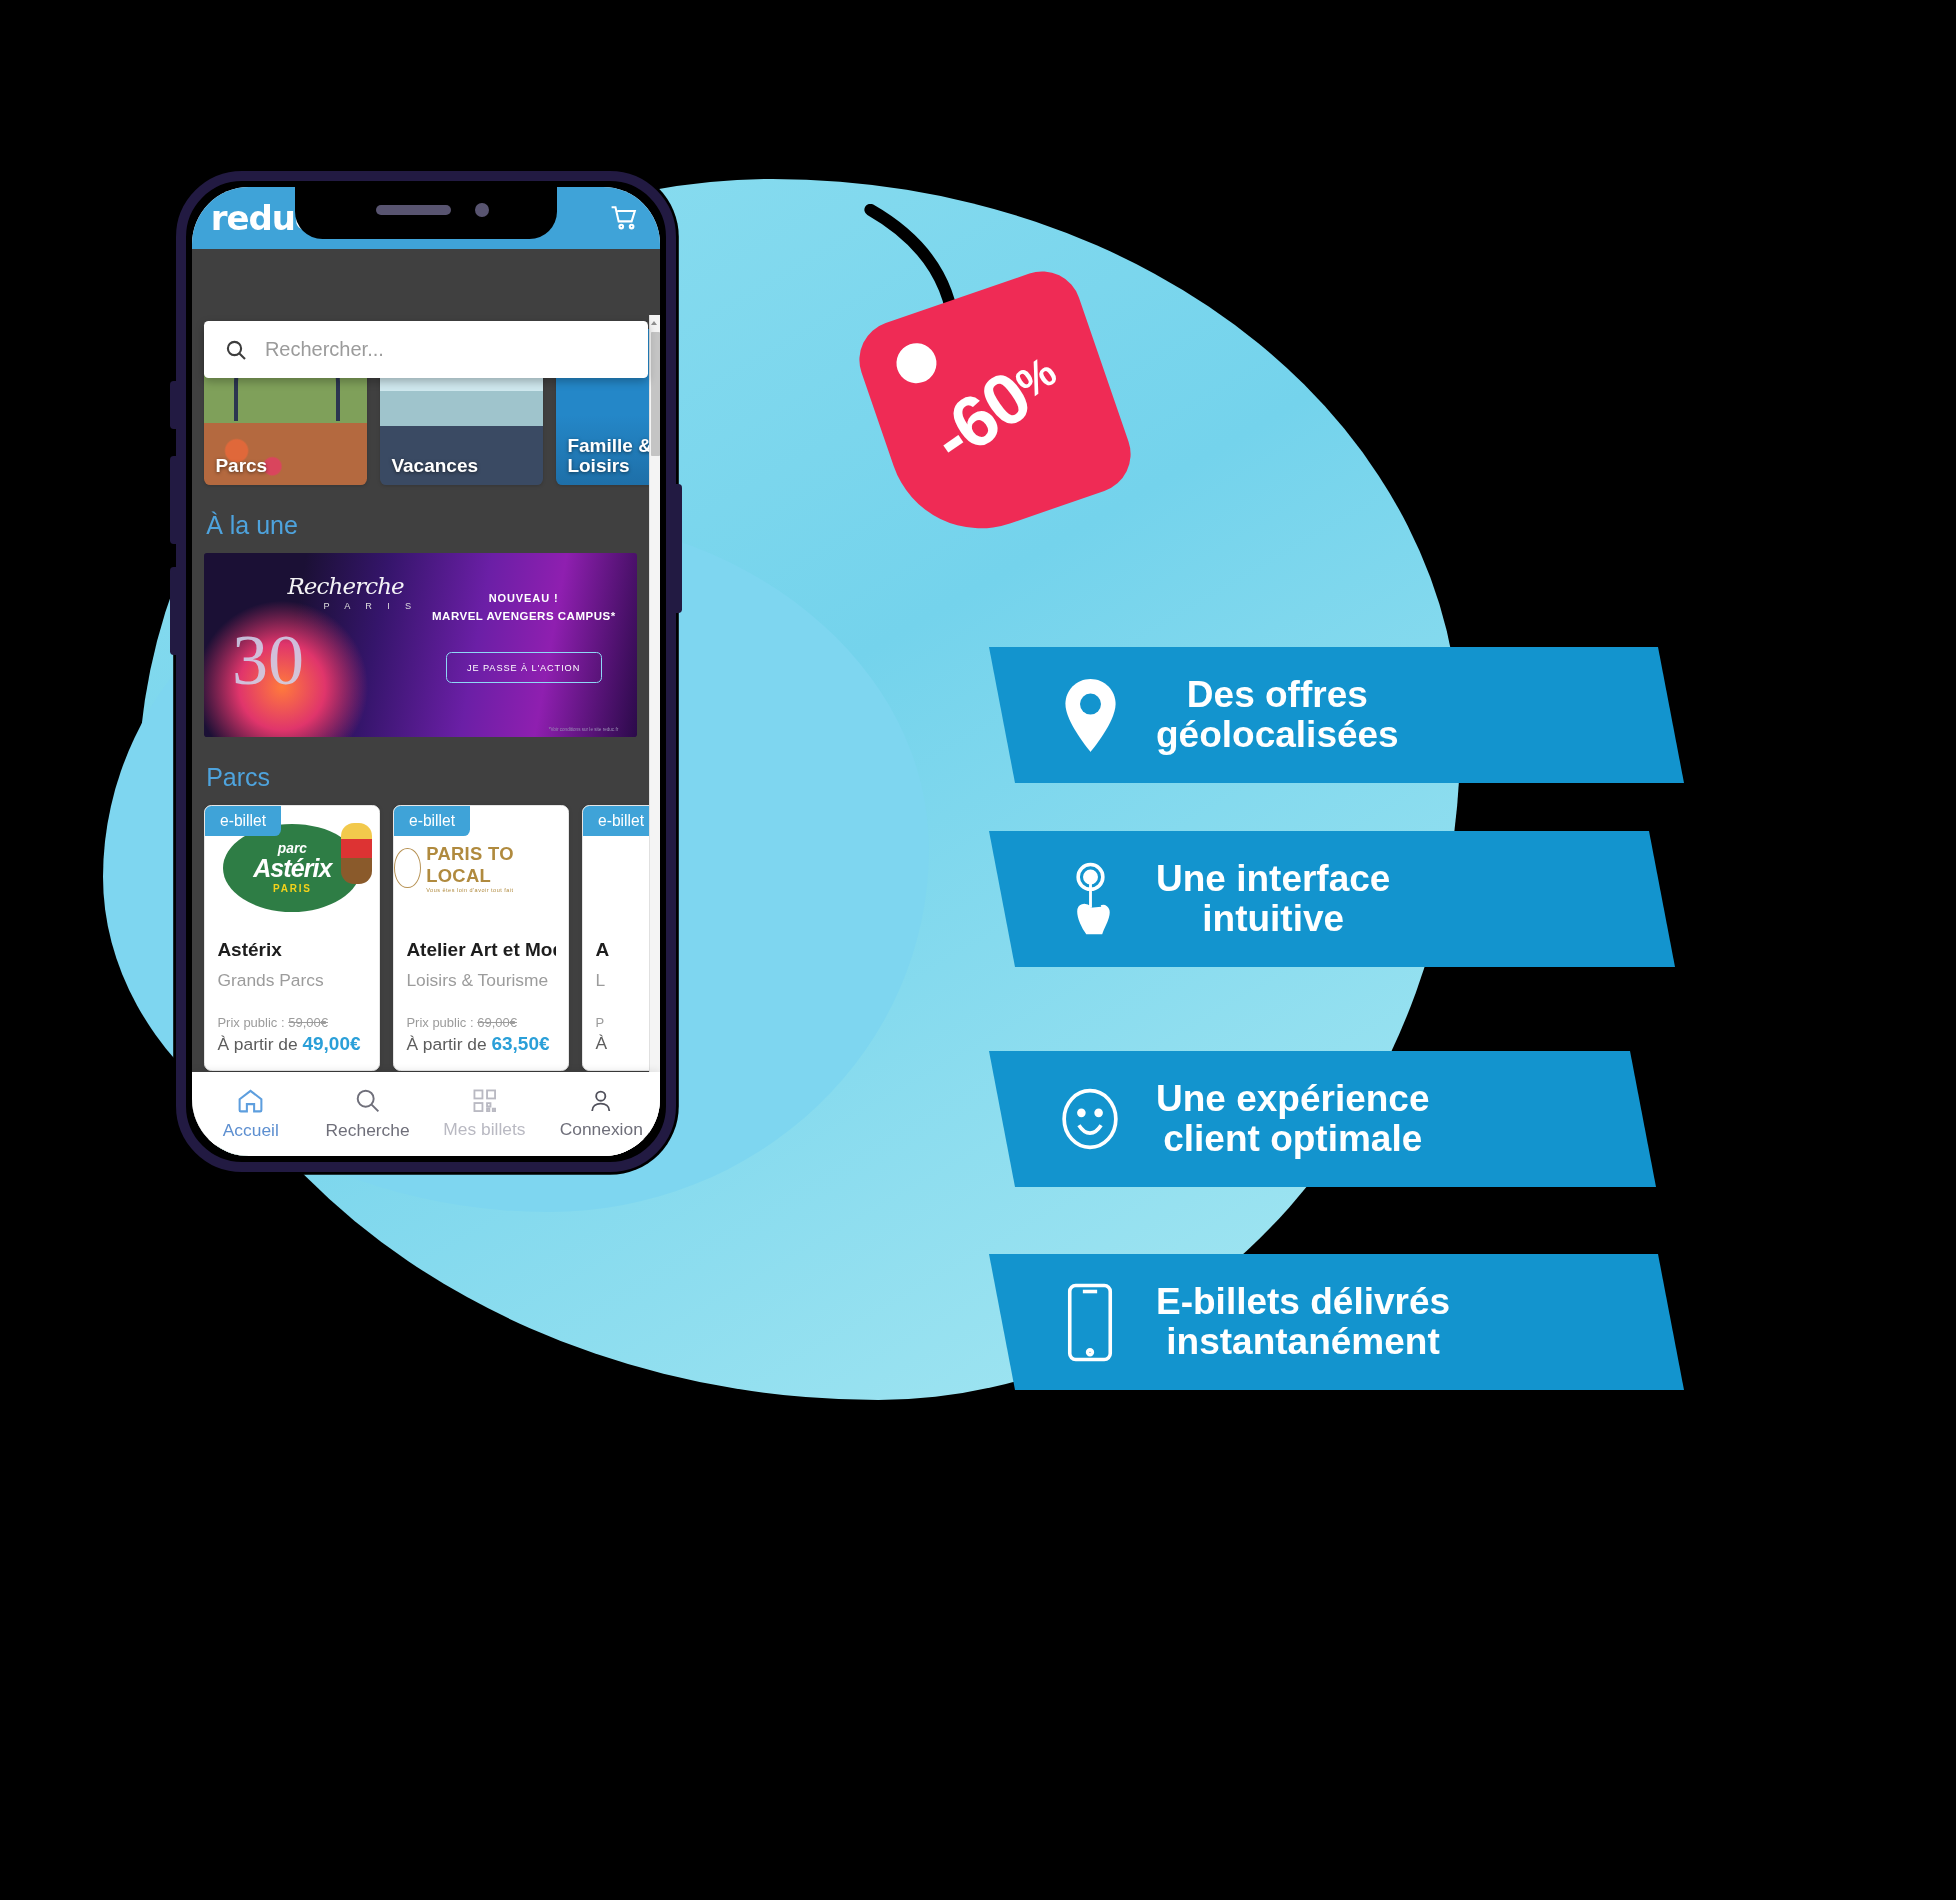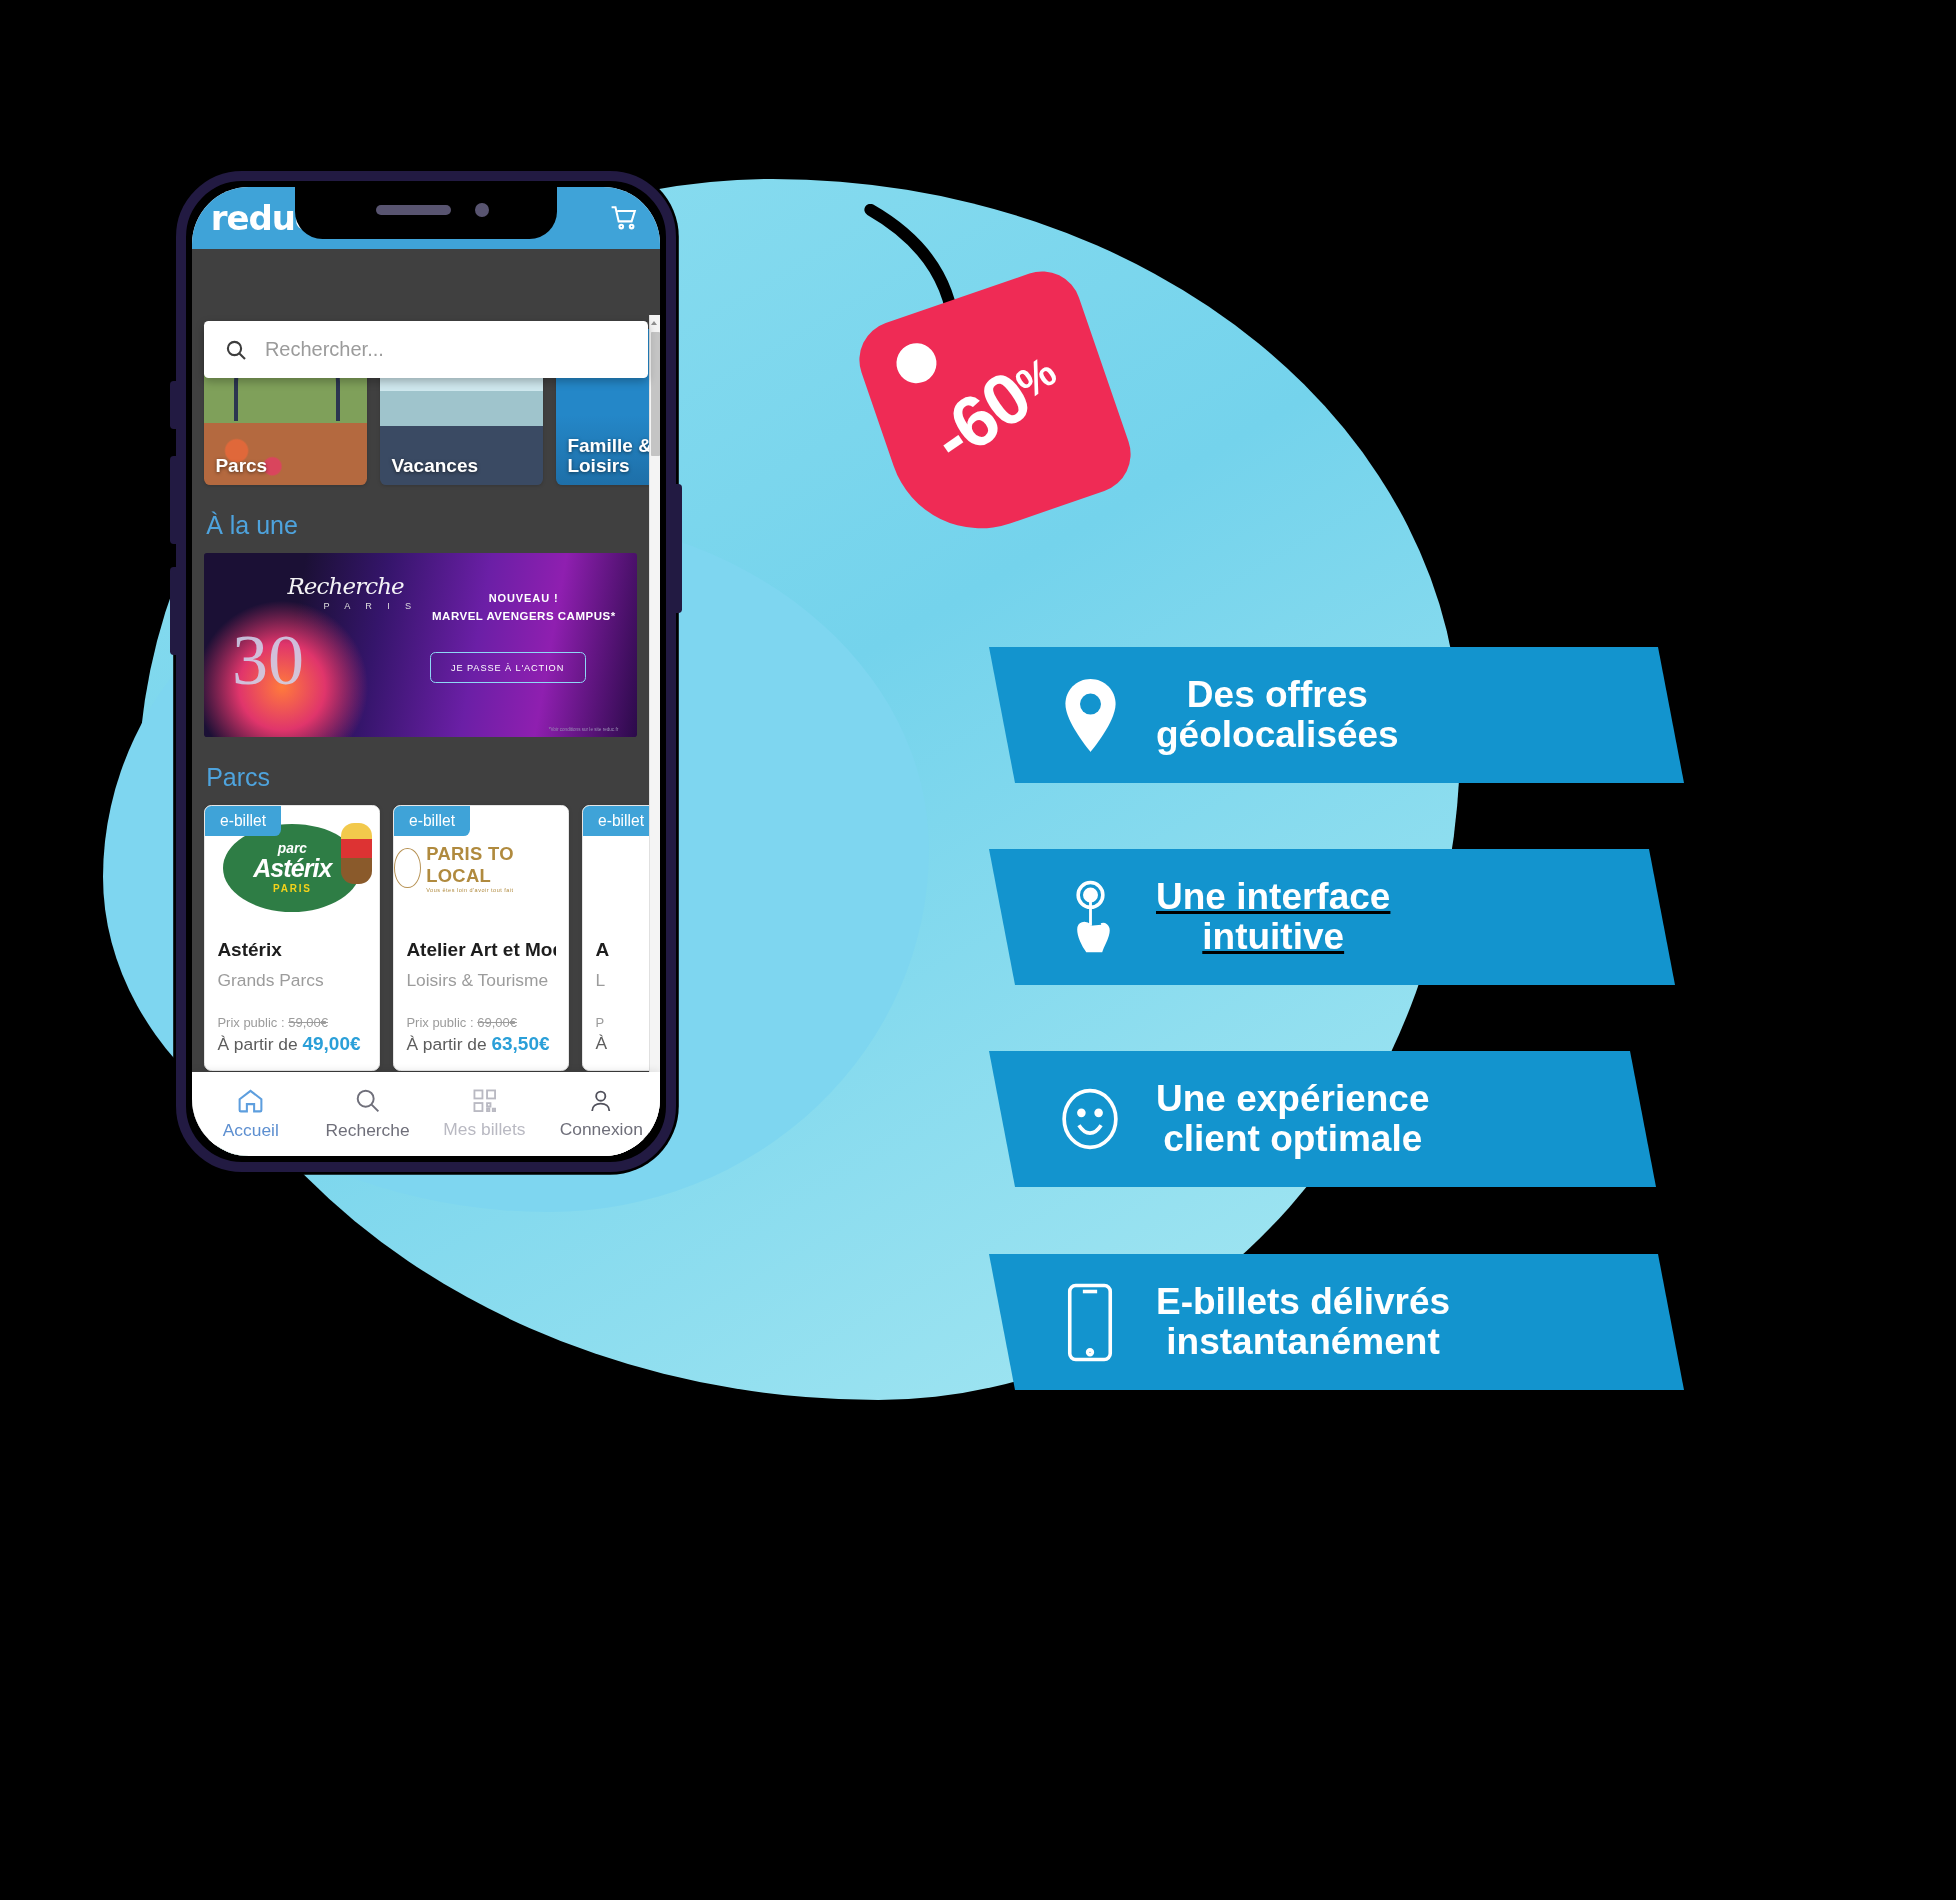--- a/index.html
+++ b/index.html
@@ -100,21 +100,21 @@
   #banner { margin: 0 12px; height: 184px; border-radius: 2.8px; overflow: hidden; position: relative;
     background: linear-gradient(100deg,#1b1035 0 22%, #35156b 40%, #6b1fa6 62%, #8f1fb0 78%, #2b0a4a 100%); }
   #banner .dlp { position:absolute; left: 83px; top: 20px; color:#fff; font-size: 23px; font-style: italic;
     font-family:"DejaVu Serif", serif; letter-spacing:-0.9px; opacity:.95;}
   #banner .dlpsub{position:absolute;left:119px;top:48px;color:#ddd;font-size:9.2px;letter-spacing:6.4px;}
   #banner .thirty{position:absolute;left:27.5px;top:66px;color:#cfd6ef;font-size:72px;font-weight:300;opacity:.85;font-family:"Liberation Serif",serif;}
   #banner .glow{position:absolute;left:-9.2px;bottom:-37px;width:174px;height:174px;
      background:radial-gradient(circle,#ff7a3c 0%,#e0356b 35%,rgba(120,20,90,0) 70%);}
   #banner .nouveau{position:absolute;right:16.5px;top:39px;width:193px;text-align:center;color:#fff;font-size:11px;font-weight:700;letter-spacing:0.9px;}
   #banner .mac{position:absolute;right:7.3px;top:57px;width:211px;text-align:center;color:#fff;font-size:11.5px;font-weight:700;letter-spacing:0.5px;}
-  #banner .cta{position:absolute;right:51px;top:99px;width:156px;height:31px;border:1.8px solid #8ed8f5;border-radius:5.5px;
+  #banner .cta{position:absolute;right:35px;top:99px;width:156px;height:31px;border:1.8px solid #8ed8f5;border-radius:5.5px;
      color:#fff;font-size:9.2px;letter-spacing:0.9px;display:flex;align-items:center;justify-content:center;}
   #banner .fine{position:absolute;right:18.4px;bottom:5.5px;color:#9a8fb5;font-size:4.6px;}
 
   .cards { display: flex; gap: 13px; padding: 0 12px; }
   .card { width: 176px; flex: 0 0 auto; background: #fff; border: 0.9px solid #e6e6e6; border-radius: 7.3px; overflow: hidden;
           box-shadow: 0 0.9px 4.6px rgba(0,0,0,.09); }
   .card .thumb { height: 124px; position: relative; background: #fff; display:flex;align-items:center;justify-content:center;}
   .badge { position: absolute; left: 0; top: 0; background: #3fa3d8; color: #fff;
            font-size: 15.6px; padding: 5.5px 14.7px 6.4px; border-radius: 0 0 6.4px 0; font-weight: 500; z-index:3;}
   .card .body { padding: 9.2px 12px 14.7px; }
@@ -169,21 +169,21 @@
 
   
   .feat {
     position: absolute; left: 1015px; height: 136px; width: 643px;
     background: #1394ce; display: flex; align-items: center; gap: 31px; padding-left: 40px;
   }
   .feat::before{content:"";position:absolute;left:-26px;top:0;border-top:136px solid #1394ce;border-left:26px solid transparent;}
   .feat::after{content:"";position:absolute;right:-26px;top:0;border-bottom:136px solid #1394ce;border-right:26px solid transparent;}
   .feat .ftxt { color:#fff; font-weight: 800; font-size: 37px; line-height: 1.08; text-align: center; }
   #f1 { top: 647px; }
-  #f2 { top: 849px; width: 634px; text-decoration: underline;}
+  #f2 { top: 831px; width: 634px;}
   #f3 { top: 1051px; width: 615px;}
   #f4 { top: 1254px; width: 643px;}
   .ficon { width: 70px; display:flex; align-items:center; justify-content:center; flex:0 0 auto;}
 </style>
 </head>
 <body>
 
 <div id="blob"></div>
 <div id="blob2"></div>
 

